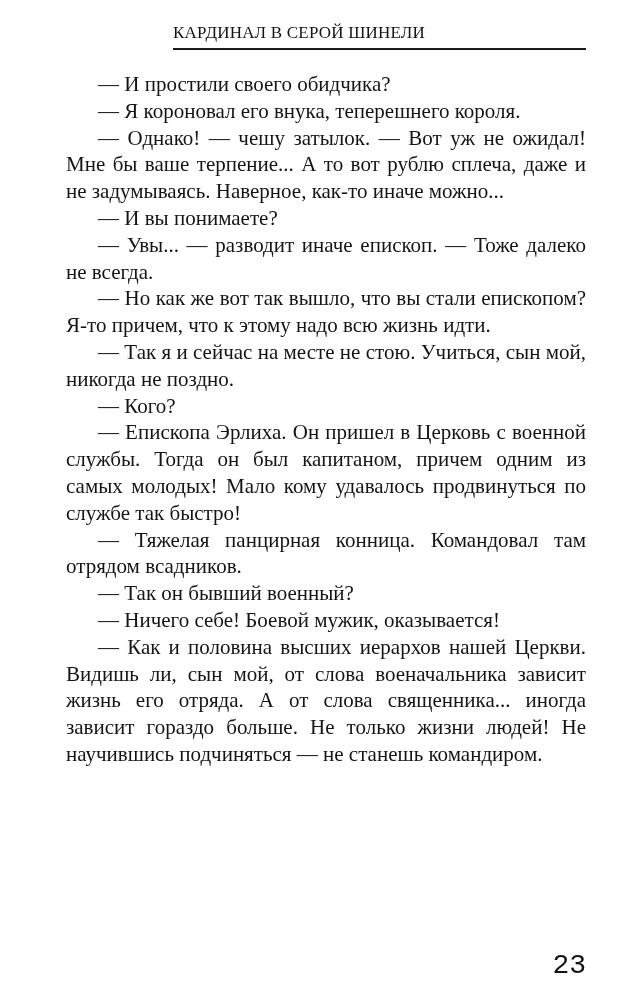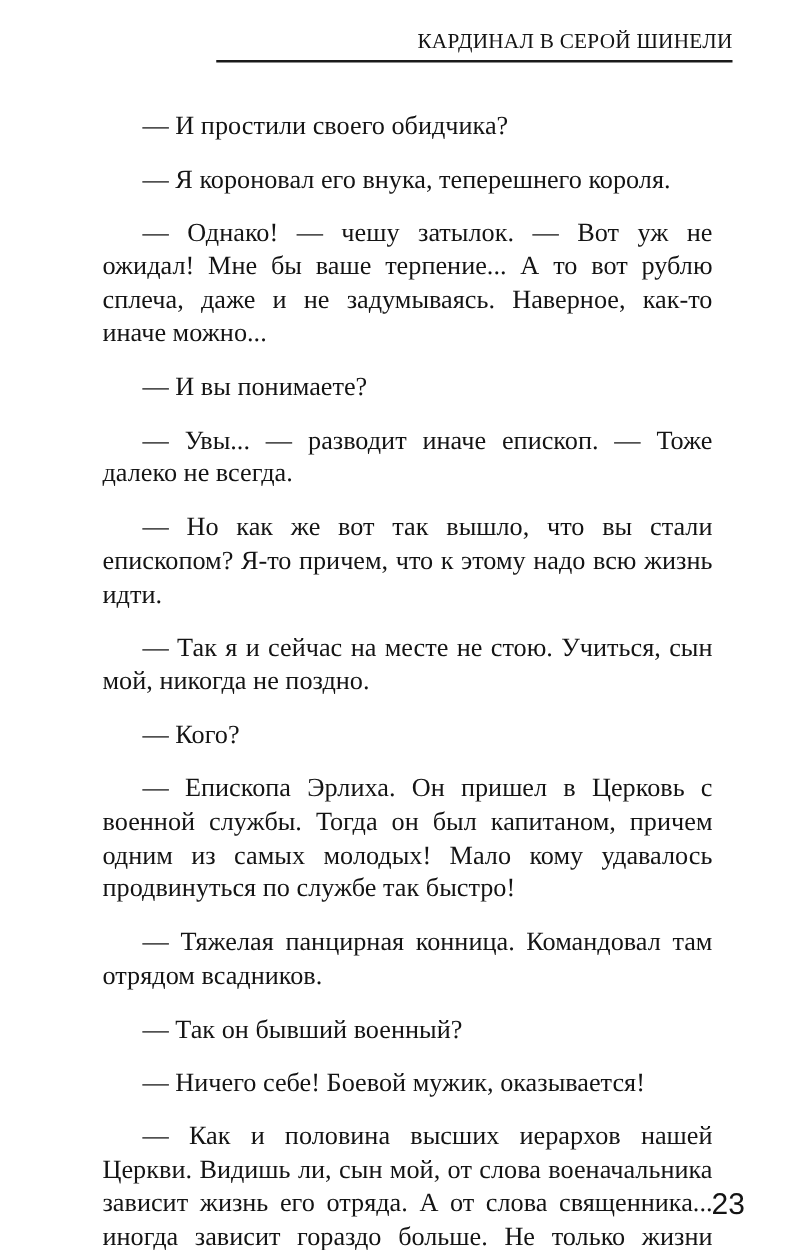--- a/index.html
+++ b/index.html
@@ -1,33 +1,32 @@
 <!DOCTYPE html>
 <html><head>
 <meta charset="utf-8">
 <style>
   html, body { margin: 0; padding: 0; background: #ffffff; }
   body { width: 643px; height: 1000px; position: relative; overflow: hidden; color: #141414; }
   .header {
     position: absolute; left: 173px; top: 18px; width: 413px; height: 30px;
     border-bottom: 2px solid #1a1a1a;
-    text-align: right;
     font-family: "Liberation Serif", serif;
     font-size: 17px; line-height: 30px; letter-spacing: 0.2px;
   }
   .text {
     position: absolute; left: 66px; top: 71px; width: 520px;
     font-family: "Liberation Serif", serif;
     font-size: 21px; line-height: 26.8px;
     text-align: justify;
   }
-  .text p { margin: 16px; text-indent: 32px; }
+  .text p { margin: 0; text-indent: 32px; }
   .page-num {
-    position: absolute; right: 47px; top: 950px;
-    font-family: Liberation Sans, sans-serif; font-size: 24px;
+    position: absolute; right: 57px; top: 950px;
+    font-family: Liberation Mono, monospace; font-size: 28px;
   }
 </style>
 </head>
 <body>
 
 <div class="header">КАРДИНАЛ В СЕРОЙ ШИНЕЛИ</div>
 
 <div class="text">
   <p>— И простили своего обидчика?</p>
   <p>— Я короновал его внука, теперешнего короля.</p>

